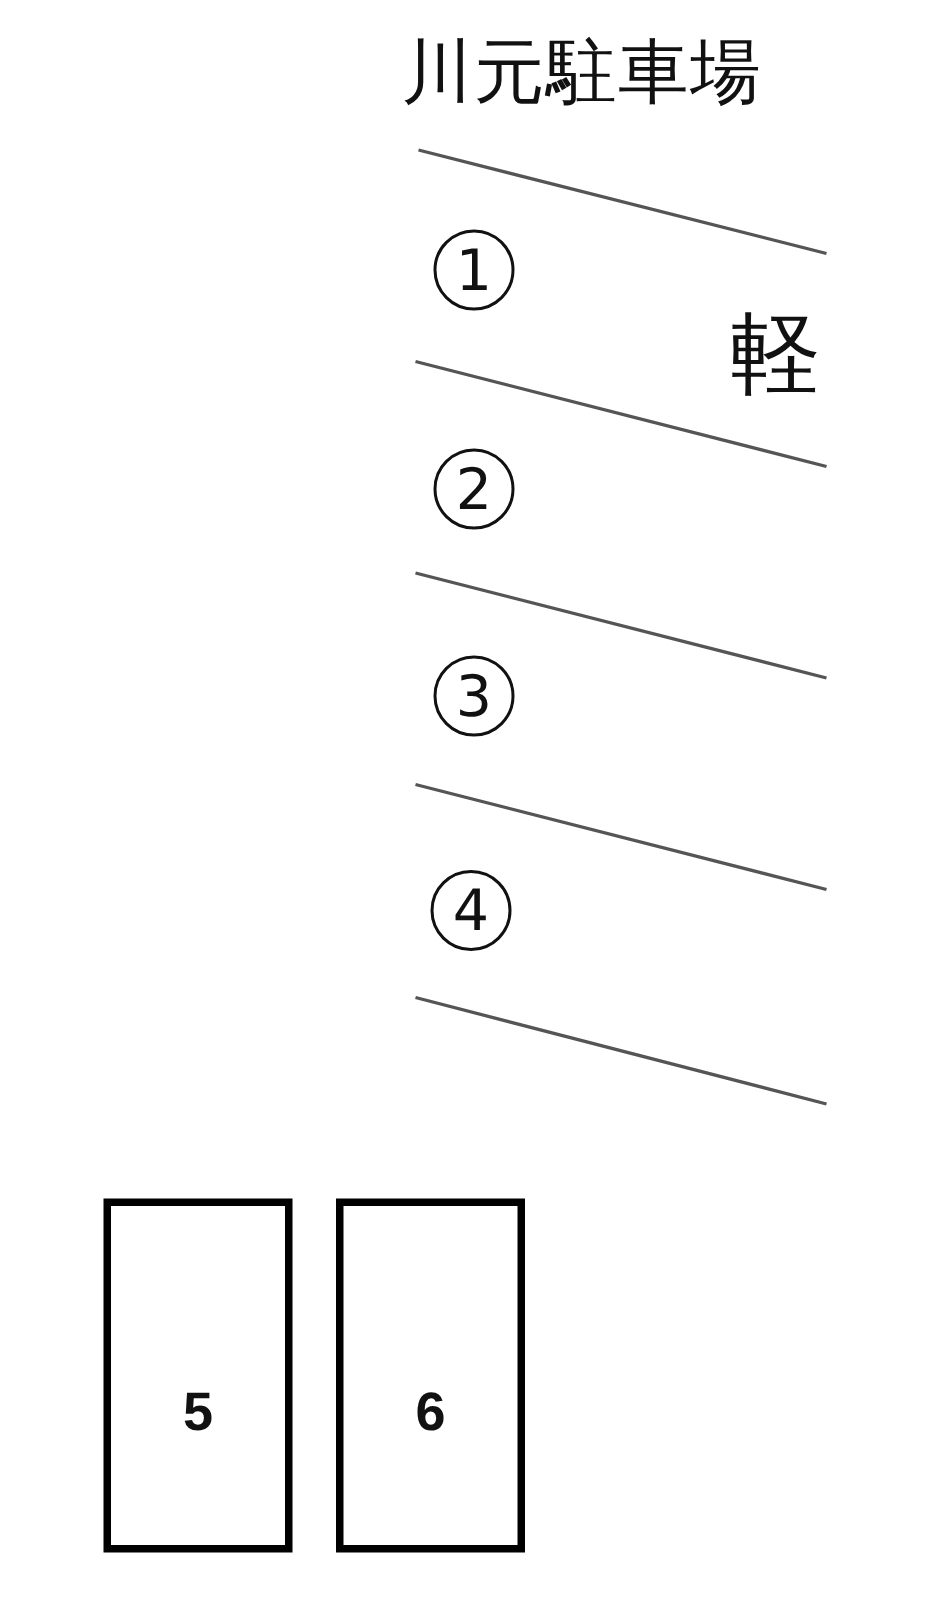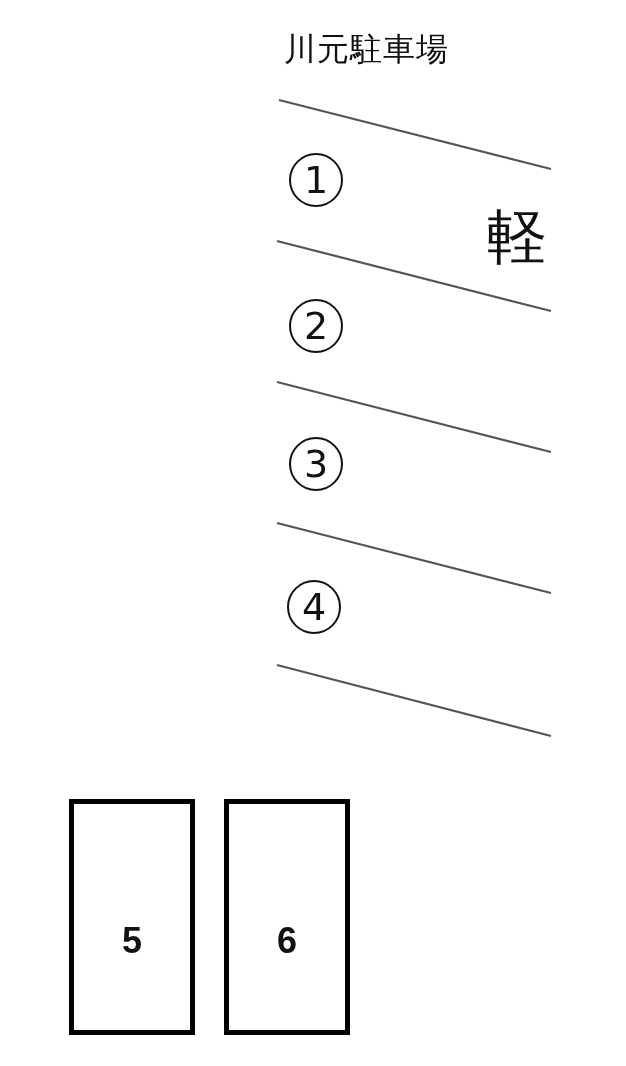--- a/index.html
+++ b/index.html
@@ -10,23 +10,23 @@
     body {
       width: 626px;
       height: 1066px;
       position: relative;
       overflow: hidden;
       font-family: "DejaVu Sans", "Liberation Sans", sans-serif;
       color: #111111;
     }
     .title {
       position: absolute;
-      left: 284px;
+      left: 268px;
       top: 22px;
-      font-size: 32px;
+      font-size: 47px;
       line-height: 54px;
       letter-spacing: 1px;
       white-space: nowrap;
       font-weight: normal;
     }
     svg.lines {
       position: absolute;
       left: 0;
       top: 0;
       width: 626px;

